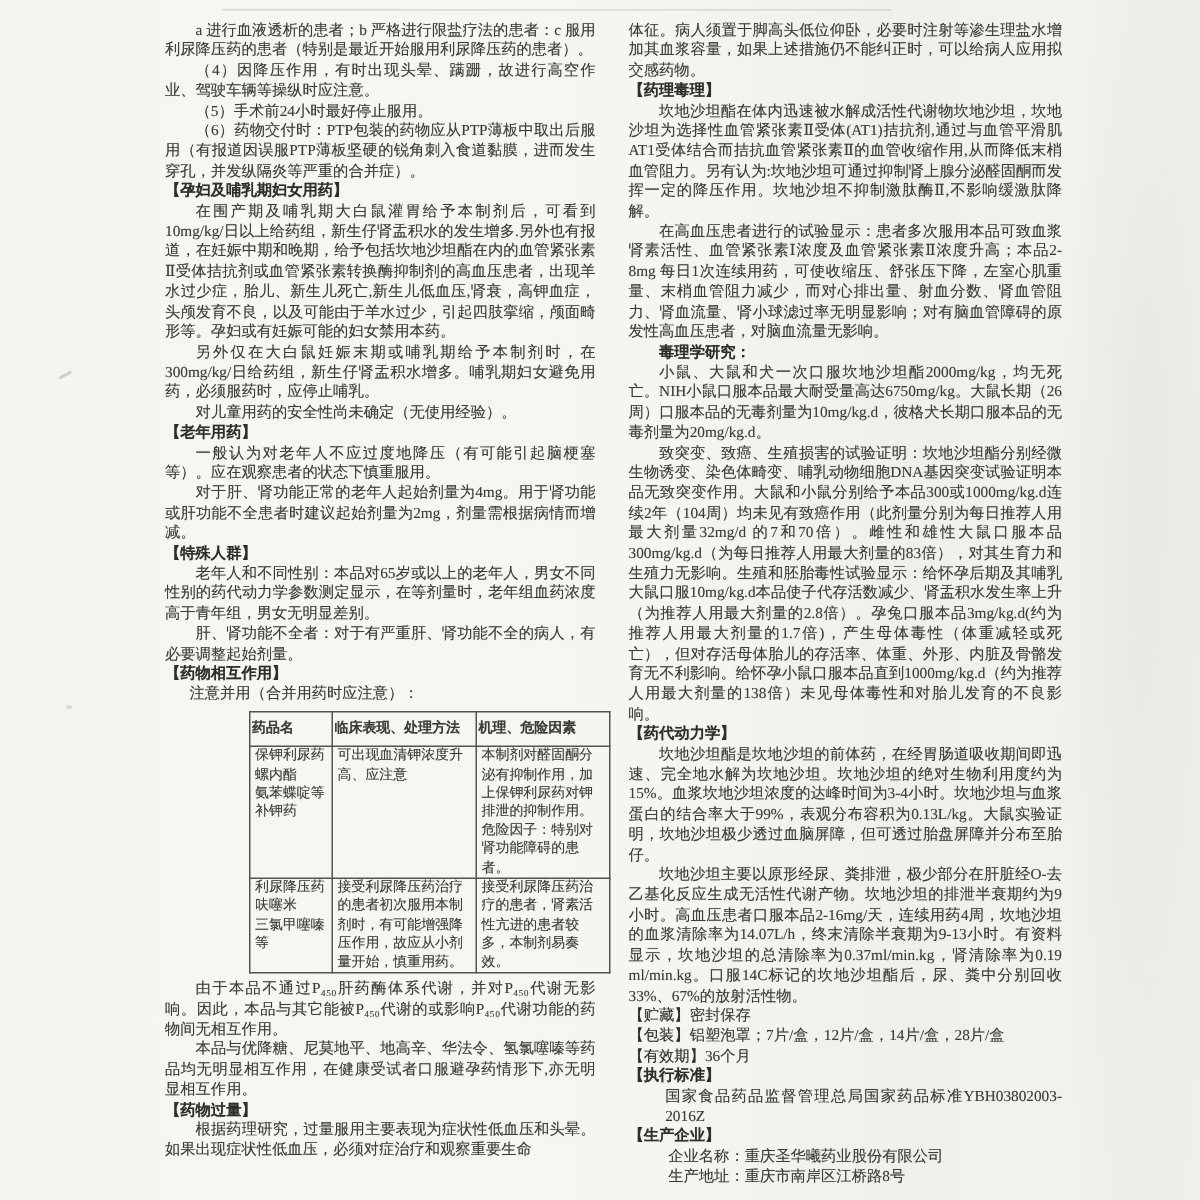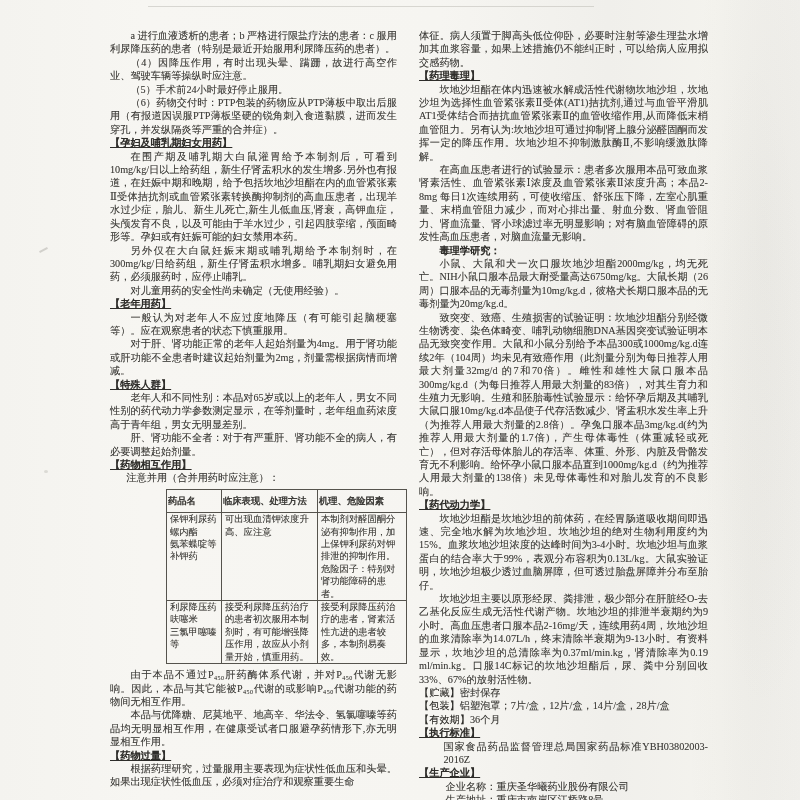--- a/index.html
+++ b/index.html
@@ -6,26 +6,26 @@
   body{width:800px;height:800px;background:#e9e8e4;font-family:"Liberation Serif","DejaVu Serif",serif;}
   .page{position:relative;width:800px;height:800px;overflow:hidden;
         background:linear-gradient(90deg,#f4f3ef 0%,#f7f6f2 18%,#f6f5f1 55%,#f0efeb 76%,#f4f3ee 90%,#f1f0ec 100%);
         color:#3d3c39;text-shadow:0 0 0.5px rgba(80,78,72,.45);}
   .scan-top-line{position:absolute;top:6px;left:148px;width:446px;height:1px;background:#c6c4be;opacity:.65;}
   .artifact-a{position:absolute;left:39px;top:249px;width:9px;height:2px;background:#b5b3ad;transform:rotate(-28deg);opacity:.55;}
   .artifact-b{position:absolute;left:44px;top:470px;width:4px;height:3px;background:#c2c0ba;border-radius:50%;opacity:.5;}
   .shade{position:absolute;right:0;top:0;width:120px;height:800px;
          background:radial-gradient(ellipse at 70% 30%,rgba(120,118,110,.06),rgba(0,0,0,0) 60%),
                     radial-gradient(ellipse at 60% 75%,rgba(120,118,110,.05),rgba(0,0,0,0) 65%);}
-  .col{position:absolute;top:29px;font-size:10.2px;line-height:13.4px;text-align:justify;}
+  .col{position:absolute;top:14px;font-size:10.2px;line-height:13.4px;text-align:justify;}
   .col-left{left:110px;width:287px;}
   .col-right{left:419px;width:289px;}
   p{margin:0;}
   .pi{text-indent:2em;}
-  .hd{font-weight:bold;color:#2e2d2a;text-decoration:underline;}
+  .hd{font-weight:bold;color:#2e2d2a;}
   .sub-hd{font-weight:bold;color:#2e2d2a;text-indent:2em;}
   .note{text-indent:1.6em;}
   .kv b{font-weight:normal;color:#2e2d2a;}
   .ind-line{padding-left:2.4em;}
   .mfr p{padding-left:2.6em;}
   table.itab{border-collapse:collapse;table-layout:fixed;width:240px;margin:4px 0 4px 56px;
              font-size:9.3px;line-height:12.4px;}
   .itab th,.itab td{border:1px solid #55534d;padding:0 3px;vertical-align:top;
                     text-align:left;white-space:pre-line;overflow:hidden;}
   .itab th{text-align:left;font-weight:bold;padding:5px 1px;white-space:nowrap;}

